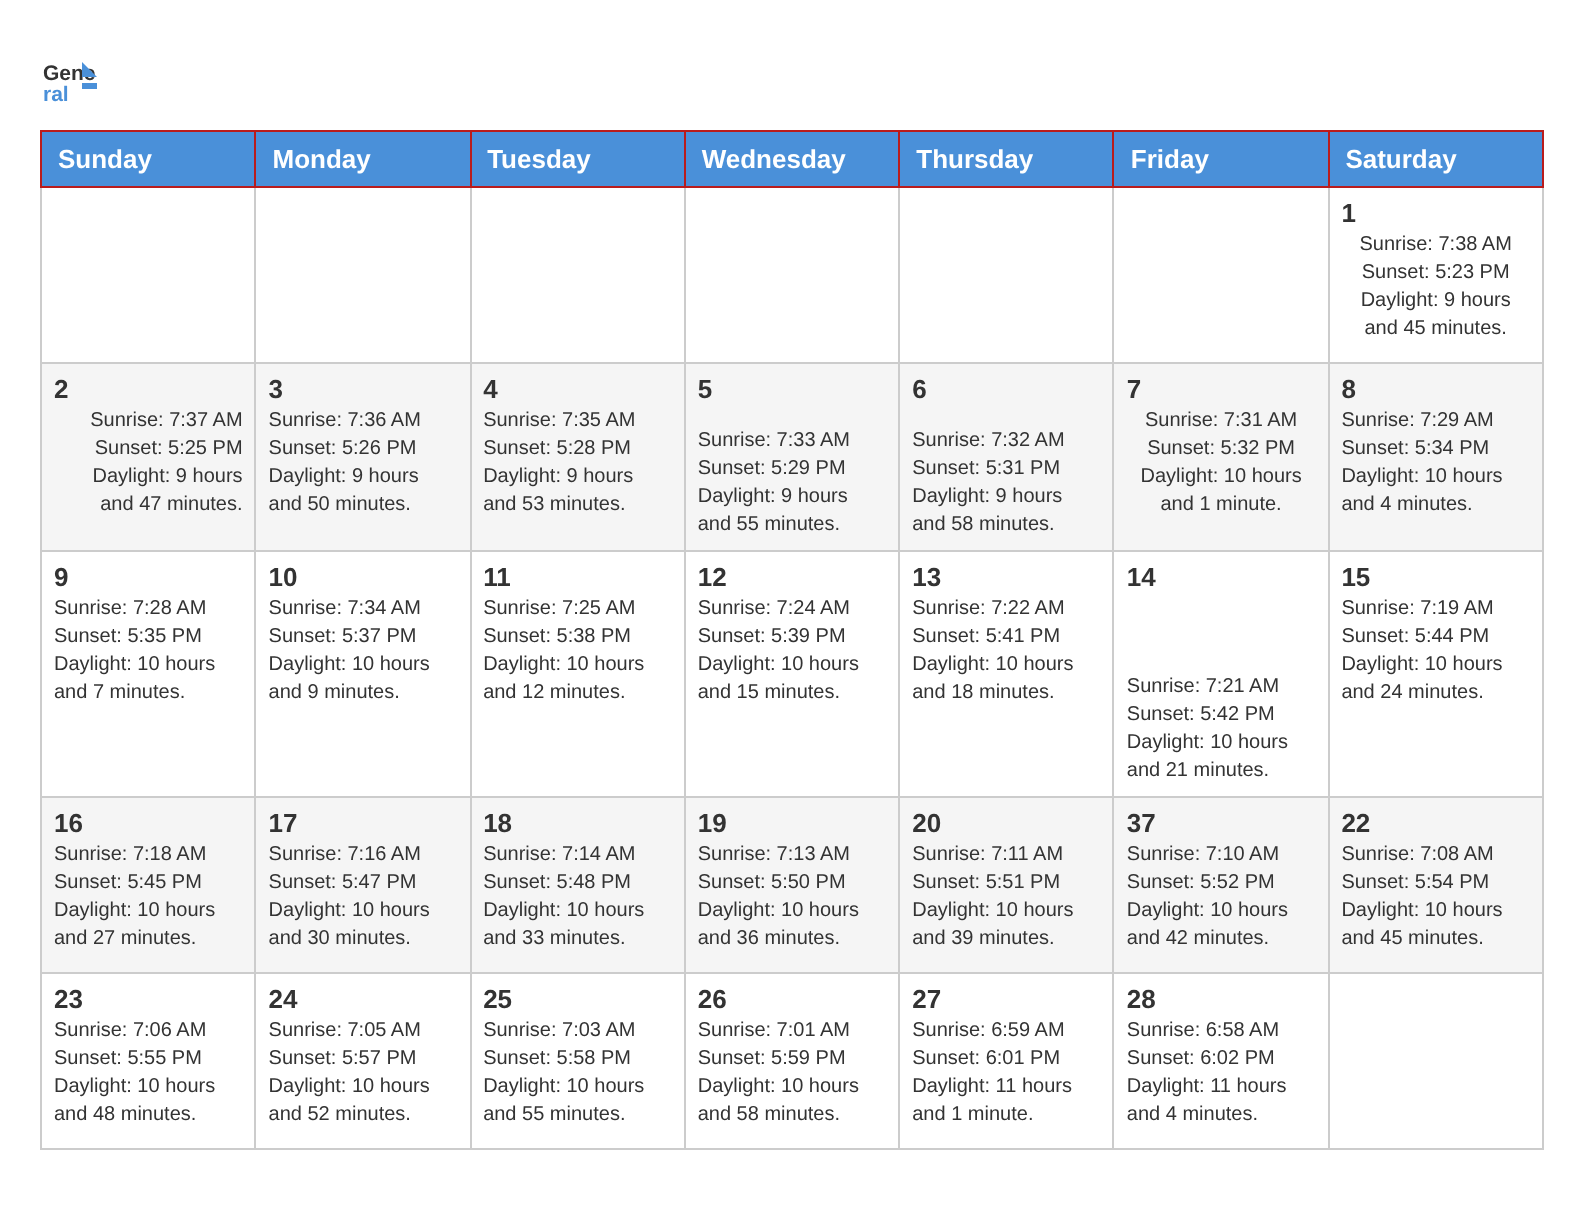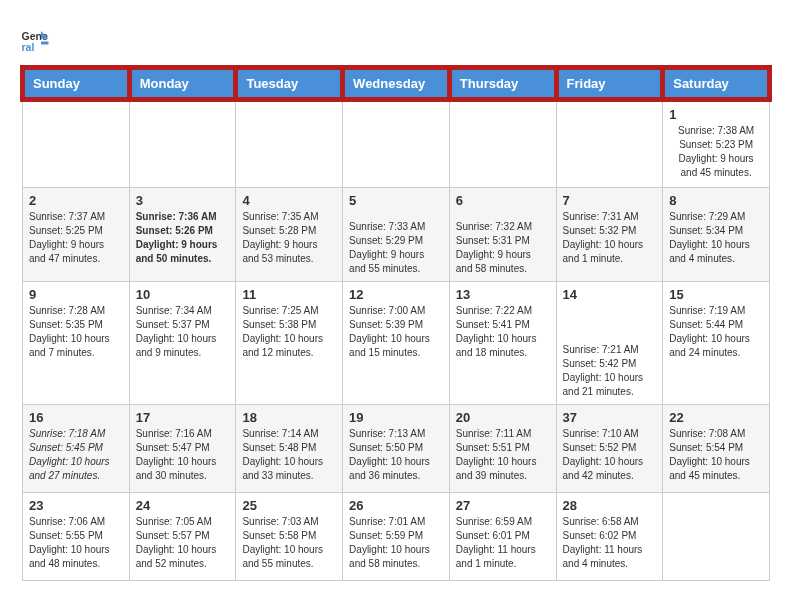--- a/index.html
+++ b/index.html
@@ -43,21 +43,21 @@
       border-collapse: collapse;
       table-layout: fixed;
     }
     thead tr th {
       background-color: #4a90d9;
       color: #fff;
       font-size: 13px;
       font-weight: bold;
       padding: 6px 8px;
       text-align: left;
-      border: 5px solid #b91c1c;
+      border: 1px solid #b91c1c;
     }
     tbody tr td {
       border: 1px solid #ccc;
       vertical-align: top;
       padding: 5px 6px;
       height: 88px;
       font-size: 10.5px;
       color: #333;
     }
     .day-num {
@@ -129,27 +129,27 @@
         <td>
           <span class="day-num">1</span>
           <div class="day-info" style="white-space: pre-line; text-align: center;">Sunrise: 7:38 AM
 Sunset: 5:23 PM
 Daylight: 9 hours and 45 minutes.</div>
         </td>
       </tr>
       <tr>
         <td>
           <span class="day-num">2</span>
-          <div class="day-info" style="white-space: pre-line;">Sunrise: 7:37 AM
+          <div class="day-info" style="white-space: pre-line; text-align: right;">Sunrise: 7:37 AM
 Sunset: 5:25 PM
 Daylight: 9 hours and 47 minutes.</div>
         </td>
         <td>
           <span class="day-num">3</span>
-          <div class="day-info" style="white-space: pre-line; font-weight: bold;">Sunrise: 7:36 AM
+          <div class="day-info" style="white-space: pre-line;">Sunrise: 7:36 AM
 Sunset: 5:26 PM
 Daylight: 9 hours and 50 minutes.</div>
         </td>
         <td>
           <span class="day-num">4</span>
           <div class="day-info" style="white-space: pre-line;">Sunrise: 7:35 AM
 Sunset: 5:28 PM
 Daylight: 9 hours and 53 minutes.</div>
         </td>
         <td>
@@ -159,21 +159,21 @@
 Daylight: 9 hours and 55 minutes.</div>
         </td>
         <td>
           <span class="day-num">6</span>
           <div class="day-info" style="white-space: pre-line; margin-top: 12px;">Sunrise: 7:32 AM
 Sunset: 5:31 PM
 Daylight: 9 hours and 58 minutes.</div>
         </td>
         <td>
           <span class="day-num">7</span>
-          <div class="day-info" style="white-space: pre-line;">Sunrise: 7:31 AM
+          <div class="day-info" style="white-space: pre-line; text-align: center;">Sunrise: 7:31 AM
 Sunset: 5:32 PM
 Daylight: 10 hours and 1 minute.</div>
         </td>
         <td>
           <span class="day-num">8</span>
           <div class="day-info" style="white-space: pre-line;">Sunrise: 7:29 AM
 Sunset: 5:34 PM
 Daylight: 10 hours and 4 minutes.</div>
         </td>
       </tr>
@@ -191,21 +191,21 @@
 Daylight: 10 hours and 9 minutes.</div>
         </td>
         <td>
           <span class="day-num">11</span>
           <div class="day-info" style="white-space: pre-line;">Sunrise: 7:25 AM
 Sunset: 5:38 PM
 Daylight: 10 hours and 12 minutes.</div>
         </td>
         <td>
           <span class="day-num">12</span>
-          <div class="day-info" style="white-space: pre-line;">Sunrise: 7:00 AM
+          <div class="day-info" style="white-space: pre-line;">Sunrise: 7:24 AM
 Sunset: 5:39 PM
 Daylight: 10 hours and 15 minutes.</div>
         </td>
         <td>
           <span class="day-num">13</span>
           <div class="day-info" style="white-space: pre-line;">Sunrise: 7:22 AM
 Sunset: 5:41 PM
 Daylight: 10 hours and 18 minutes.</div>
         </td>
         <td>
@@ -217,21 +217,21 @@
         <td>
           <span class="day-num">15</span>
           <div class="day-info" style="white-space: pre-line;">Sunrise: 7:19 AM
 Sunset: 5:44 PM
 Daylight: 10 hours and 24 minutes.</div>
         </td>
       </tr>
       <tr>
         <td>
           <span class="day-num">16</span>
-          <div class="day-info" style="white-space: pre-line; font-style: italic;">Sunrise: 7:18 AM
+          <div class="day-info" style="white-space: pre-line;">Sunrise: 7:18 AM
 Sunset: 5:45 PM
 Daylight: 10 hours and 27 minutes.</div>
         </td>
         <td>
           <span class="day-num">17</span>
           <div class="day-info" style="white-space: pre-line;">Sunrise: 7:16 AM
 Sunset: 5:47 PM
 Daylight: 10 hours and 30 minutes.</div>
         </td>
         <td>

